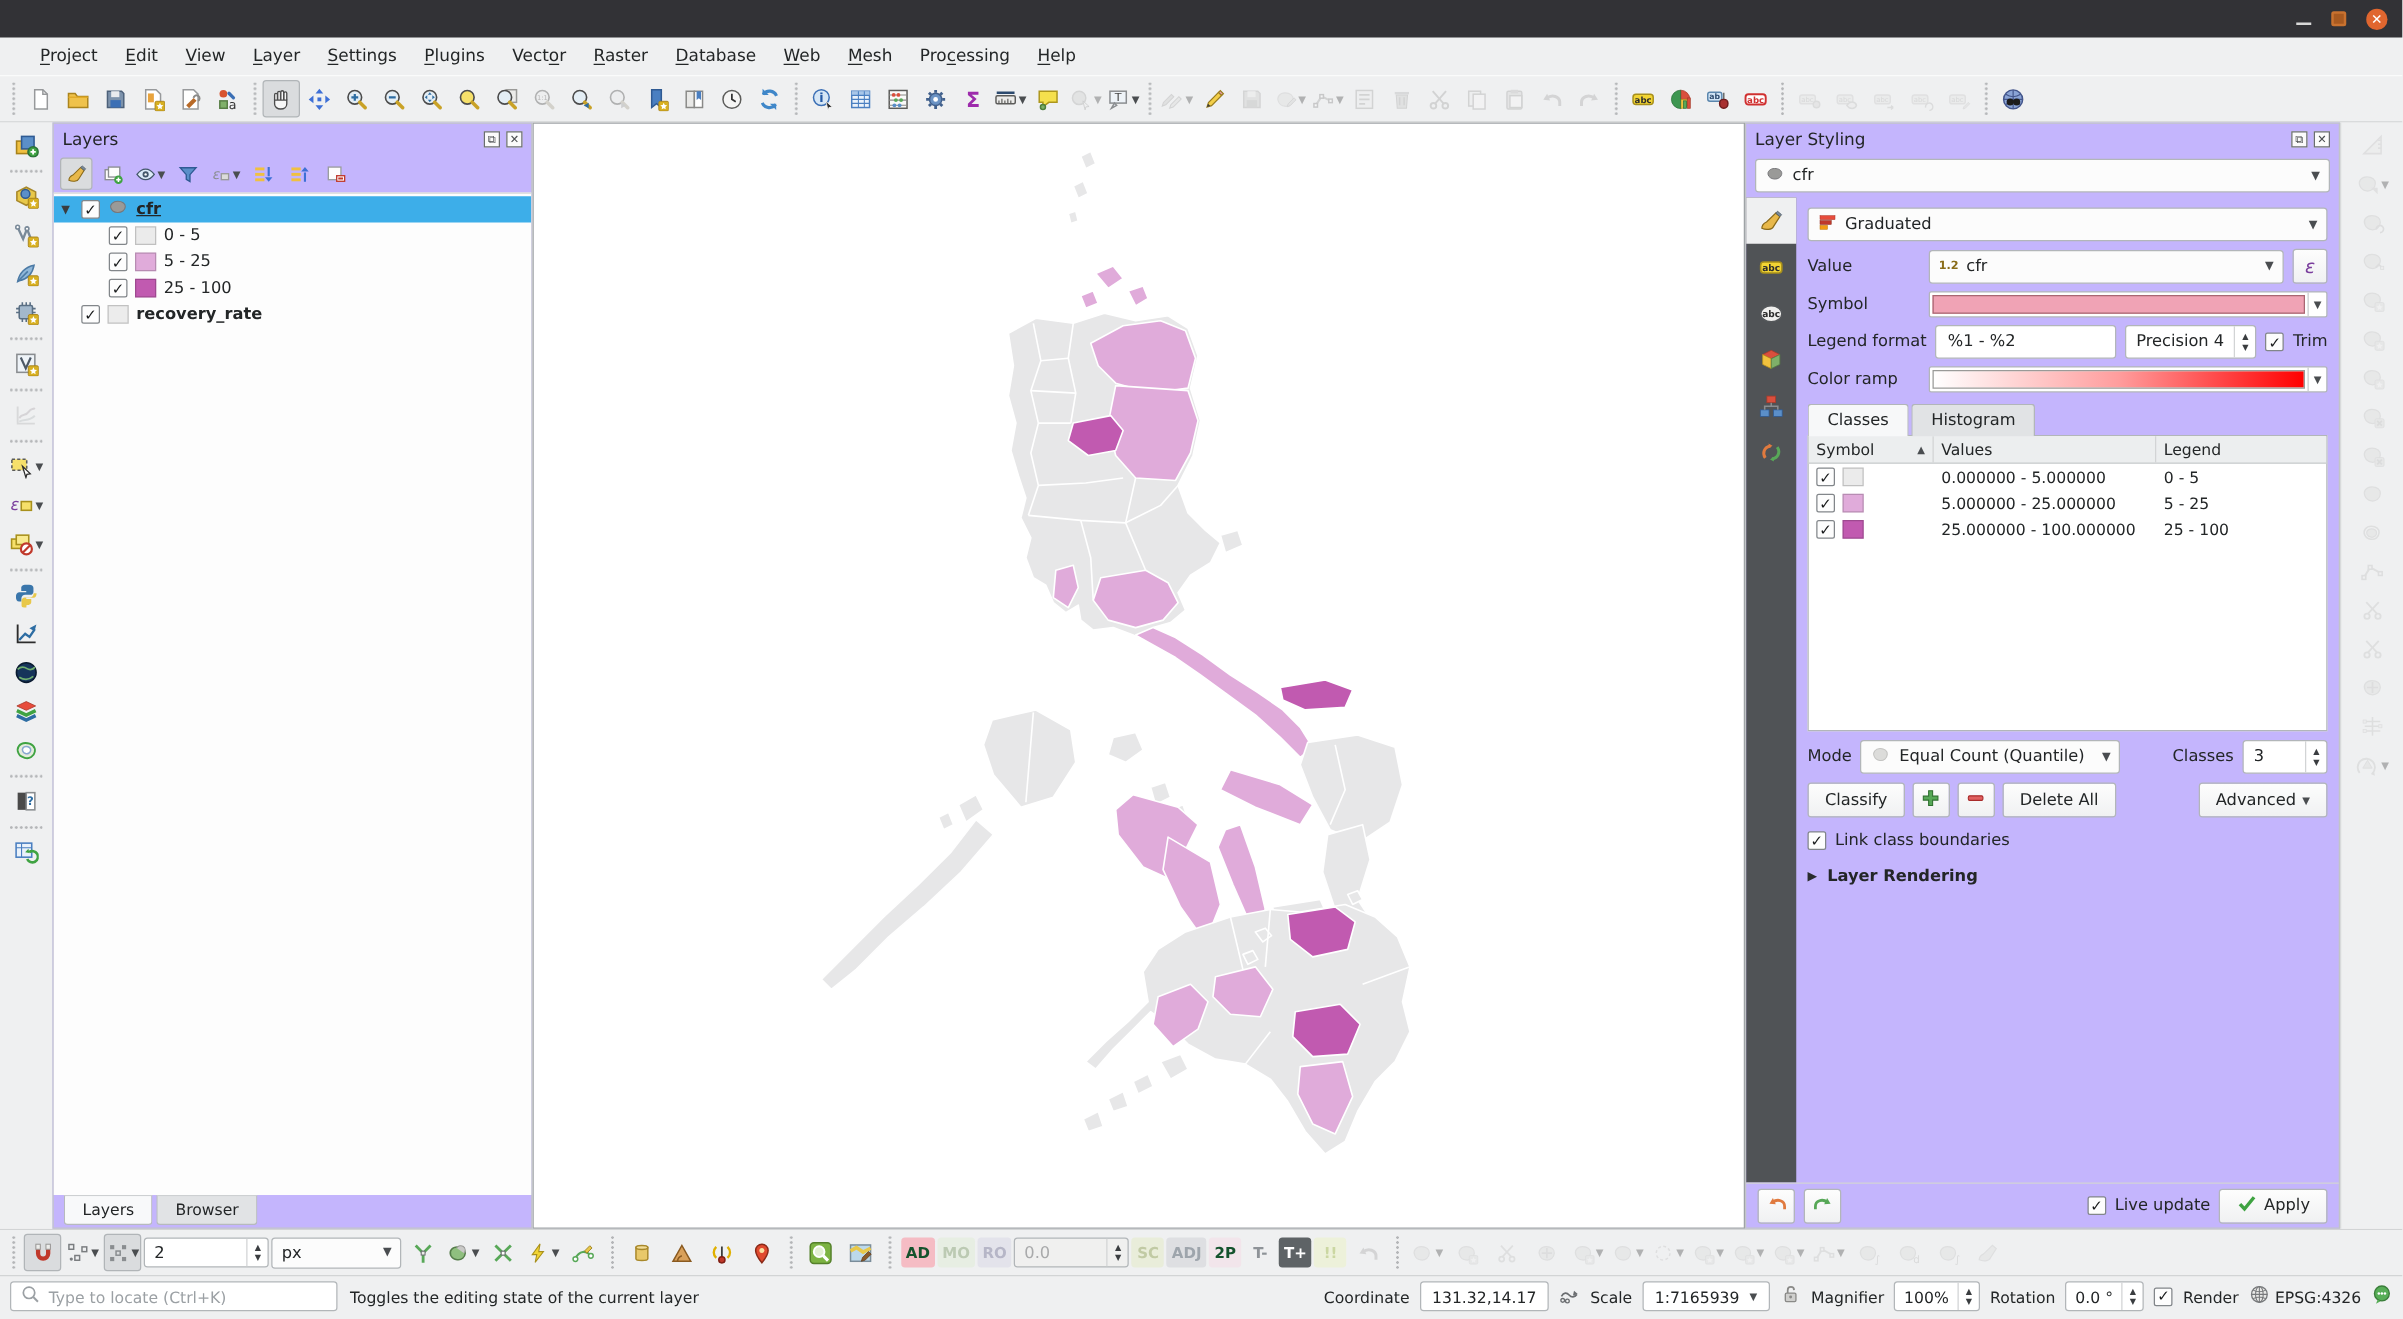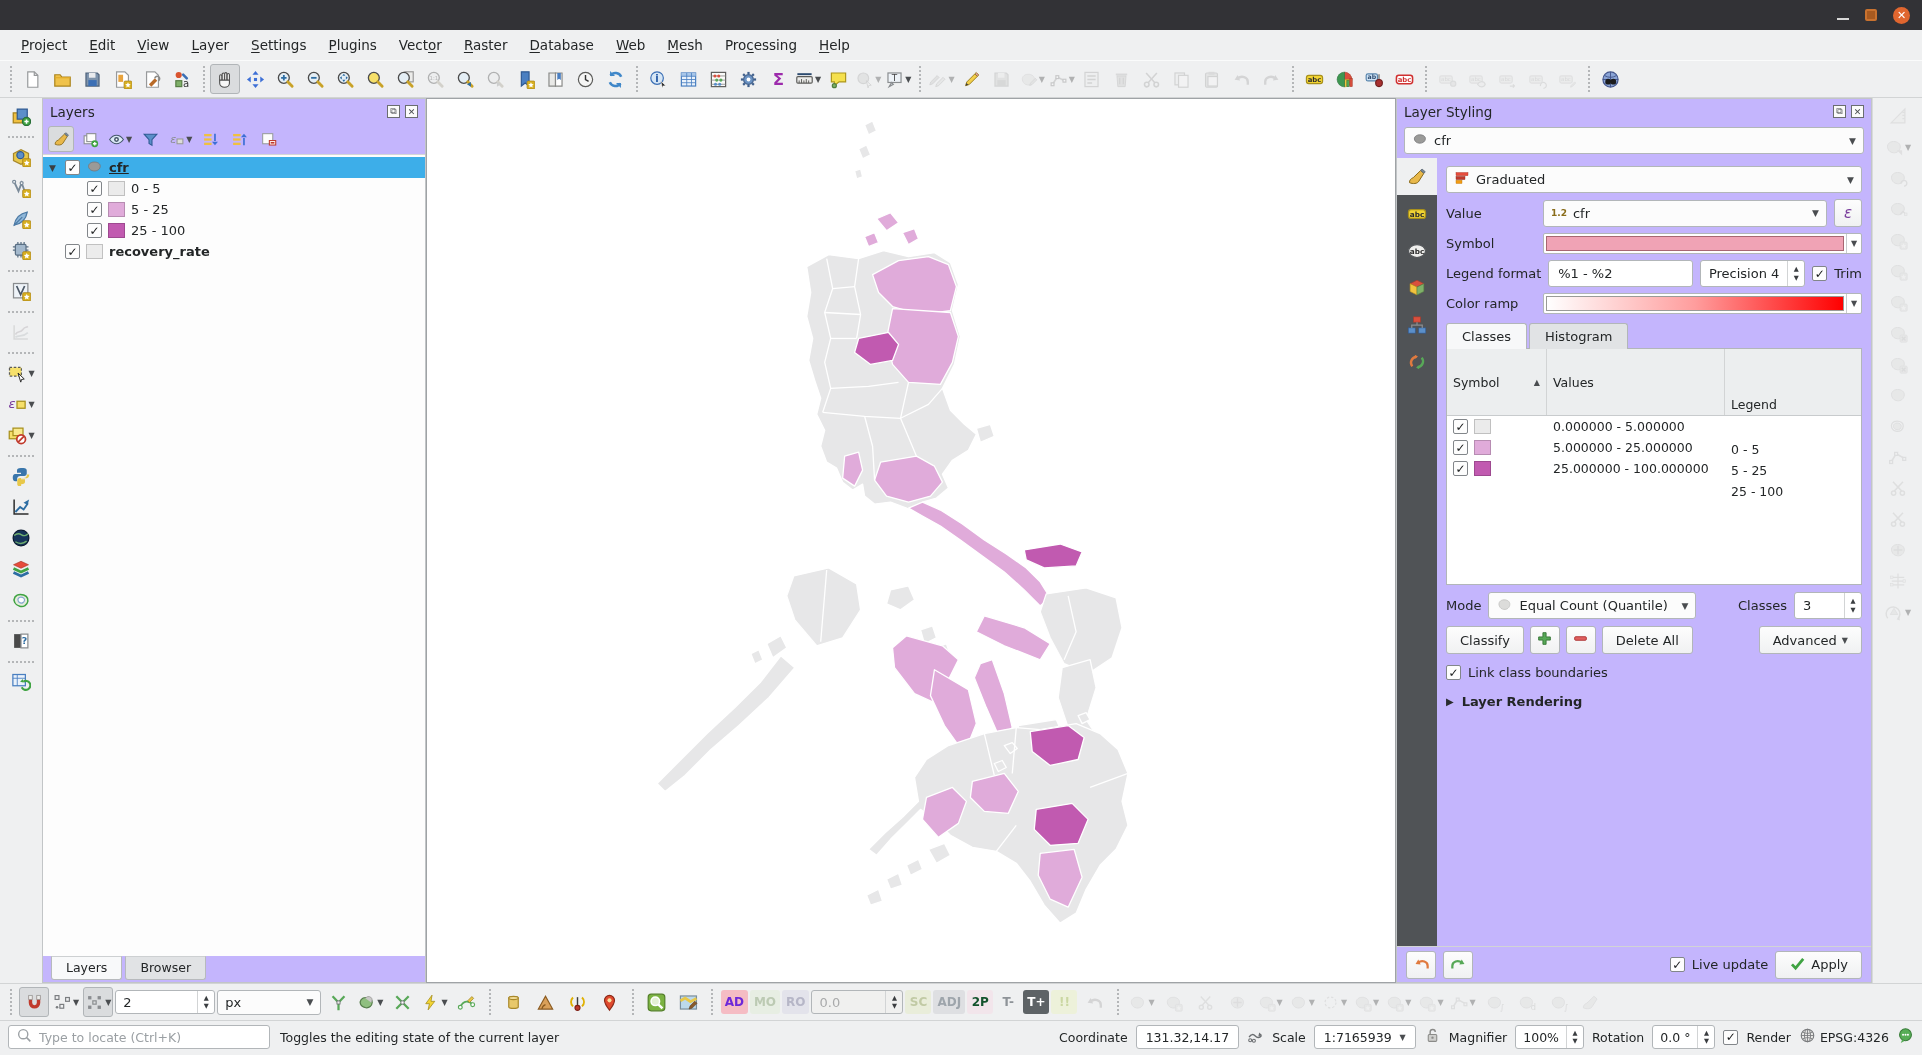--- a/index.html
+++ b/index.html
@@ -14,21 +14,21 @@
   
   .titlebar { height:30px; background:#323236; display:flex; align-items:center; position:relative; }
   .title { flex:1; text-align:center; color:#ededed; font-weight:bold; font-size:13.5px; }
   .winbtns { position:absolute; right:12px; top:0; height:30px; display:flex; gap:16px; align-items:center; }
   .wb-min { width:12px; height:2px; background:#d8d8d8; margin-top:8px; }
   .wb-max { width:12px; height:12px; border:2px solid #c9722f; background:#a85a20; border-radius:2px; }
   .wb-close { width:17px; height:17px; border-radius:50%; background:#e0662f; color:#fff; font-size:11px;
               display:flex; align-items:center; justify-content:center; line-height:1; }
 
   
-  .menubar { height:30px; display:flex; align-items:center; padding:0 11px; gap:2px; background:#eff0f1; }
+  .menubar { height:30px; display:flex; align-items:center; padding:0 22px; gap:2px; background:#eff0f1; }
   .menu-item { padding:4px 10px; border-radius:2px; font-size:13.5px; }
   .menu-item u { text-decoration:underline; text-underline-offset:2px; }
 
   
   .toolbar { height:38px; display:flex; align-items:center; padding:0 4px; background:#eff0f1;
              border-top:1px solid #fafbfb; border-bottom:1px solid #d2d4d5; }
   .tb-btn { height:30px; min-width:30px; padding:0 1px; display:flex; align-items:center; justify-content:center;
             border-radius:3px; border:1px solid transparent; position:relative; flex:none; }
   .tb-btn.active { background:#dadcde; border-color:#b1b5b8; }
   .tb-btn.disabled { opacity:.38; filter:grayscale(.85); }
@@ -106,21 +106,21 @@
   .spin .arrows { width:17px; align-self:stretch; border-left:1px solid #d2d4d5; display:flex; flex-direction:column;
                   align-items:center; justify-content:center; font-size:6.5px; color:#3a3d40; line-height:1.3; }
   .spin.disabled { background:#f0f0ef; color:#a9aaab; }
   .stabs { display:flex; margin-top:5px; flex:none; }
   .stab { padding:5px 15px; border:1px solid #b2b6b9; border-bottom:none; border-radius:3px 3px 0 0;
           background:#e1e3e5; font-size:13px; margin-right:2px; position:relative; top:1px; }
   .stab.active { background:#f7f8f9; }
   .classtable { flex:1; display:flex; flex-direction:column; border:1px solid #b2b6b9; background:#fff; min-height:0; }
   .cthead { display:flex; background:#eceeef; border-bottom:1px solid #c8cbcd; font-size:12.5px; flex:none; }
   .cthead > div { padding:3px 6px; border-right:1px solid #d2d4d5; display:flex; align-items:center; gap:5px; }
-  .col1 { width:100px; flex:none; } .col2 { width:178px; flex:none; } .col3 { flex:1; border-right:none !important;margin-top:45px; }
+  .col1 { width:100px; flex:none; } .col2 { width:178px; flex:none; } .col3 { flex:1; border-right:none !important; }
   .ctrow { display:flex; height:21px; align-items:center; font-size:12.5px; flex:none; }
   .ctrow .col1 { display:flex; align-items:center; gap:6px; padding:0 6px; }
   .ctrow .col2, .ctrow .col3 { padding:0 6px; }
   .sortarrow { font-size:8px; color:#4a4d50; margin-left:auto; }
   .moderow { display:flex; align-items:center; gap:7px; margin:7px 0 4px; flex:none; }
   .btn { height:28px; padding:0 13px; border:1px solid #b2b6b9; border-radius:3px;
          background:linear-gradient(#fdfdfd,#f0f1f2); display:inline-flex; align-items:center; gap:5px;
          font-size:13px; flex:none; }
   .btn.sq { width:30px; padding:0; justify-content:center; }
   .btnrow { display:flex; align-items:center; gap:6px; margin:3px 0; flex:none; }
@@ -1596,21 +1596,21 @@
     <div class="tb-btn">
       <span class="ic">
         <svg viewBox="0 0 16 16" width="19" height="19">
           <rect x="1.2" y="2.5" width="13.5" height="11" fill="#bcd9ec" stroke="#7a8d9a"></rect>
           <path d="M1.2 6.5l4-2.2 4.5 3 5-2.6" stroke="#e8c84a" stroke-width="2.4" fill="none"></path>
           <path d="M8.5 13.5l.8-2.6 4-4 1.8 1.8-4 4z" fill="#8a5a2a" stroke="#5e3a18" stroke-width=".5"></path>
         </svg>
       </span>
     </div>
     <div class="tb-sep"></div>
-    <div class="badge" style="background: rgb(245, 188, 196); color: #6d28d9;">AD</div>
+    <div class="badge" style="background: rgb(245, 188, 196); color: #14532d;">AD</div>
     <div class="badge" style="background: rgb(231, 238, 227); color: rgb(188, 202, 179);">MO</div>
     <div class="badge" style="background: rgb(227, 227, 235); color: rgb(182, 182, 199);">RO</div>
     <div class="spin small disabled" style="width: 92px;">
       <span class="sval" style="flex:1">0.0</span>
       <span class="arrows">▲<br>▼</span>
     </div>
     <div class="badge" style="background: rgb(233, 237, 218); color: rgb(193, 202, 164);">SC</div>
     <div class="badge" style="background: rgb(222, 223, 226); color: rgb(158, 165, 172);">ADJ</div>
     <div class="badge" style="background: rgb(242, 229, 235); color: #14532d;">2P</div>
     <div class="badge" style="background: transparent; color: rgb(142, 147, 152);">T-</div>

